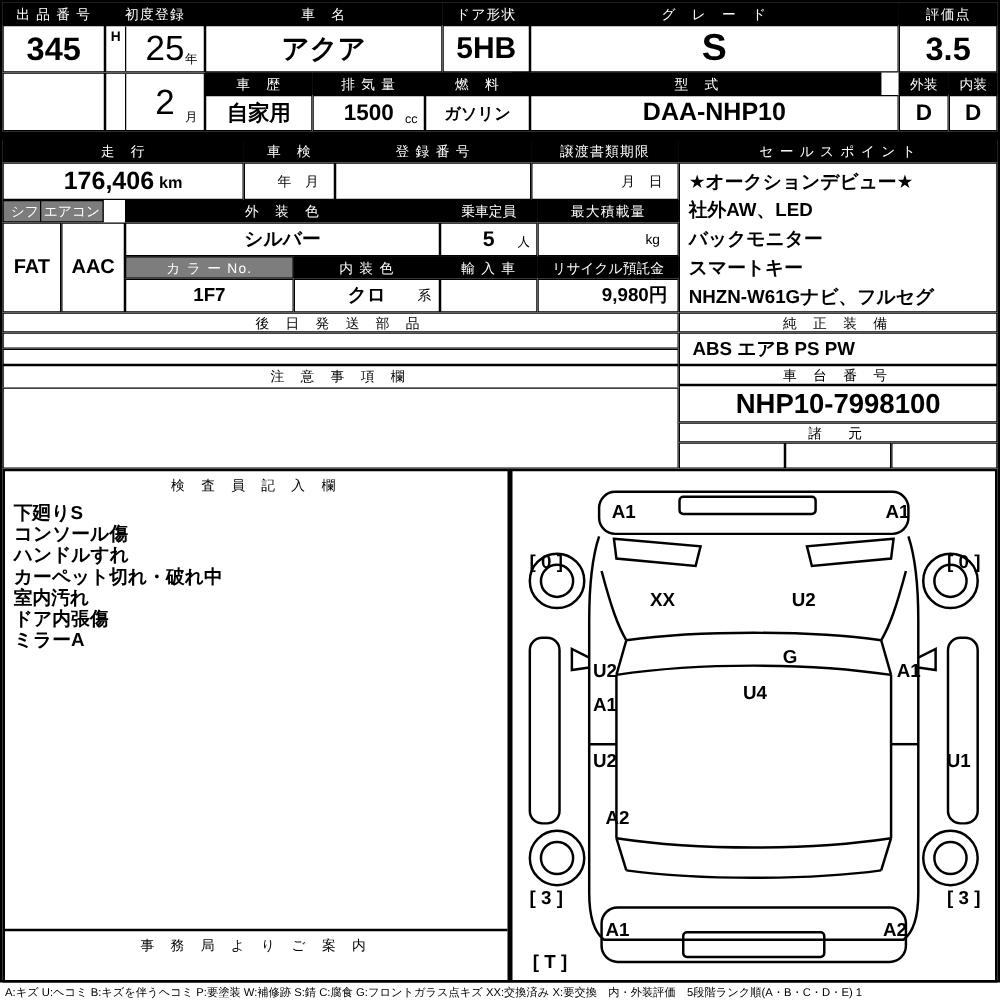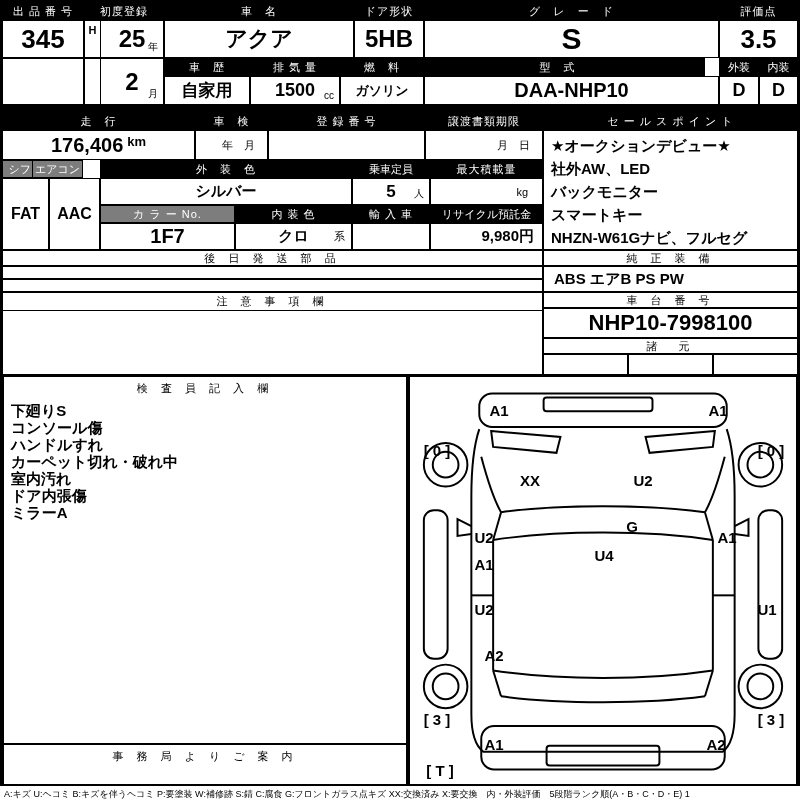--- a/index.html
+++ b/index.html
@@ -22,25 +22,25 @@
   .val { font-weight:bold; }
   .left { justify-content:flex-start; }
   .right { justify-content:flex-end; }
   .col { flex-direction:column; align-items:stretch; justify-content:flex-start; }
   .bar { position:absolute; background:#000; }
   .era {
     position:absolute; left:0; top:0; bottom:0; width:16px;
     border-right:1px solid #000; font-size:11px; font-weight:bold;
     display:flex; justify-content:center; padding-top:3px;
   }
-  .bignum { font-size:24px; font-weight:bold; }
+  .bignum { font-size:28px; font-weight:normal; }
   .unit-br { position:absolute; right:5px; bottom:3px; font-size:10px; font-weight:normal; }
   .unit-r { position:absolute; right:6px; font-size:11px; font-weight:normal; }
   .smalltext { font-size:11px; font-weight:normal; }
-  .mile { display:flex; align-items:flex-start; gap:4px; }
+  .mile { display:flex; align-items:center; gap:4px; }
   .mile .num { font-size:20px; font-weight:bold; }
   .mile .u { font-size:13px; font-weight:bold; }
   .lines { padding:3px 7px; }
   .lines .line { font-size:15px; font-weight:bold; line-height:23px; text-align:left; }
   .lines.tight .line { line-height:17px; }
   .dimlbl { position:absolute; left:5px; top:4px; font-size:16px;margin-top:36px; }
   .bigbox { position:absolute; border:2px solid #000; background:#fff; }
   .insp-title, .office-title { text-align:center; font-size:11px; letter-spacing:5px; padding-top:4px; height:22px; }
   .office-sec { position:absolute; left:0; right:0; bottom:0; height:41px; border-top:2px solid #000; }
   .marker {
@@ -145,21 +145,21 @@
   <div class="cell hdr" style="left:352px;top:160px;width:78px;height:18px;letter-spacing:0">乗車定員</div>
   <div class="cell val" style="left:352px;top:178px;width:78px;height:27px;font-size:17px">
     <span>5</span>
     <span class="unit-br">人</span>
   </div>
 
   <div class="cell hdr" style="left:430px;top:160px;width:113px;height:18px">最大積載量</div>
   <div class="cell right smalltext" style="left:430px;top:178px;width:113px;height:27px;padding-right:14px">kg</div>
 
   <div class="cell hdr gray" style="left:100px;top:205px;width:135px;height:18px">カ ラ ー No.</div>
-  <div class="cell val" style="left:100px;top:223px;width:135px;height:27px;font-size:20px">1F7</div>
+  <div class="cell val" style="left:100px;top:223px;width:135px;height:27px;font-size:15px">1F7</div>
 
   <div class="cell hdr" style="left:235px;top:205px;width:117px;height:18px">内 装 色</div>
   <div class="cell val" style="left:235px;top:223px;width:117px;height:27px;font-size:15px">
     <span>クロ</span>
     <span class="unit-r">系</span>
   </div>
 
   <div class="cell hdr" style="left:352px;top:205px;width:78px;height:18px">輸 入 車</div>
   <div class="cell" style="left:352px;top:223px;width:78px;height:27px"></div>
 

